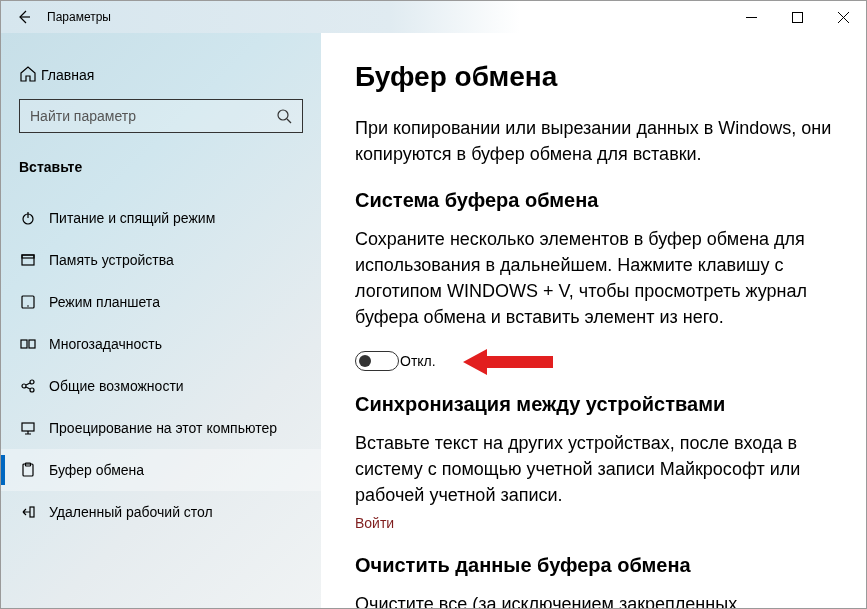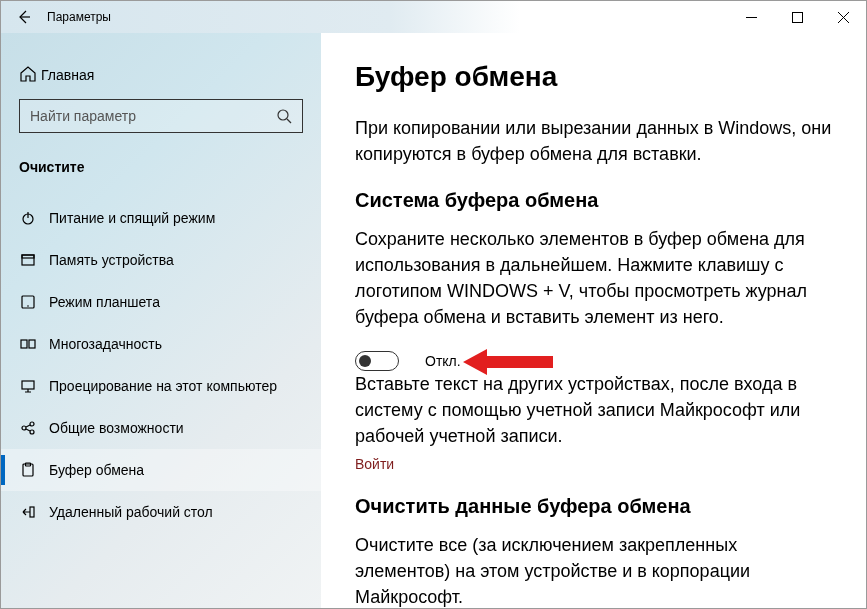--- a/index.html
+++ b/index.html
@@ -20,21 +20,21 @@
   .category { font-weight: 600; font-size: 14px; padding: 8px 18px 8px 18px; color: #000; margin-bottom: 14px; }
   .navlist { flex: 1; display: flex; flex-direction: column; }
   .navitem { display: flex; align-items: center; gap: 12px; padding: 12px 18px; font-size: 14px; color: #000; position: relative; cursor: default; }
   .navitem .nicon { width: 18px; height: 18px; display: flex; align-items: center; justify-content: center; color: #000; }
   .navitem.selected { background: rgba(255,255,255,0.35); }
   .navitem.selected::before { content: ""; position: absolute; left: 0; top: 6px; bottom: 6px; width: 4px; background: #0067c0; }
   .content { flex: 1; padding: 28px 34px 0 34px; overflow: hidden; color: #000; background: #fff; }
   .content h1 { font-size: 28px; font-weight: 600; margin-bottom: 22px; }
   .content h2 { font-size: 20px; font-weight: 600; margin: 22px 0 14px 0; }
   .content p { font-size: 18px; line-height: 1.45; margin-bottom: 6px; }
-  .toggle-row { display: flex; align-items: center; gap: 26px; margin-top: 20px; position: relative; }
+  .toggle-row { display: flex; align-items: center; gap: 1px; margin-top: 20px; position: relative; }
   .toggle { width: 44px; height: 20px; border: 1px solid #333; border-radius: 10px; position: relative; background: #fff; }
   .toggle .knob { position: absolute; left: 3px; top: 3px; width: 12px; height: 12px; border-radius: 50%; background: #333; }
   .toggle-label { font-size: 14px; }
   .arrow { position: absolute; left: 108px; top: -6px; }
   .link { color: #7f1d1d; font-size: 14px; cursor: pointer; }
   svg { display: block; }
 </style>
 </head>
 <body>
 
@@ -74,21 +74,21 @@
           </svg>
         <span>Главная</span>
       </div>
       <div class="searchbox">
         <input placeholder="Найти параметр" style="">
         <svg class="sicon" width="16" height="16" viewBox="0 0 16 16">
             <circle cx="7" cy="7" r="5" stroke="#333" stroke-width="1.2" fill="none"></circle>
             <line x1="11" y1="11" x2="15" y2="15" stroke="#333" stroke-width="1.2"></line>
           </svg>
       </div>
-      <div class="category">Очистите</div>
+      <div class="category">Вставьте</div>
       <div class="navlist">
 
         <div class="navitem">
           <span class="nicon">
               <svg width="16" height="16" viewBox="0 0 16 16">
                 <circle cx="8" cy="9" r="5" stroke="#000" stroke-width="1.2" fill="none"></circle>
                 <line x1="8" y1="2" x2="8" y2="8" stroke="#000" stroke-width="1.2"></line>
               </svg>
             </span>
           <span>Питание и спящий режим</span>
@@ -120,38 +120,38 @@
                 <rect x="1" y="4" width="6" height="8" stroke="#000" stroke-width="1.2" fill="none"></rect>
                 <rect x="9" y="4" width="6" height="8" stroke="#000" stroke-width="1.2" fill="none"></rect>
               </svg>
             </span>
           <span>Многозадачность</span>
         </div>
 
         <div class="navitem">
           <span class="nicon">
               <svg width="16" height="16" viewBox="0 0 16 16">
-                <rect x="2" y="3" width="12" height="8" stroke="#000" stroke-width="1.2" fill="none"></rect>
-                <path d="M5 14 L11 14 M8 11 L8 14" stroke="#000" stroke-width="1.2" fill="none"></path>
-              </svg>
-            </span>
-          <span>Проецирование на этот компьютер</span>
-        </div>
-
-        <div class="navitem">
-          <span class="nicon">
-              <svg width="16" height="16" viewBox="0 0 16 16">
                 <circle cx="4" cy="8" r="2" stroke="#000" stroke-width="1.2" fill="none"></circle>
                 <circle cx="12" cy="4" r="2" stroke="#000" stroke-width="1.2" fill="none"></circle>
                 <circle cx="12" cy="12" r="2" stroke="#000" stroke-width="1.2" fill="none"></circle>
                 <line x1="6" y1="7" x2="10" y2="5" stroke="#000" stroke-width="1.2"></line>
                 <line x1="6" y1="9" x2="10" y2="11" stroke="#000" stroke-width="1.2"></line>
               </svg>
             </span>
           <span>Общие возможности</span>
+        </div>
+
+        <div class="navitem">
+          <span class="nicon">
+              <svg width="16" height="16" viewBox="0 0 16 16">
+                <rect x="2" y="3" width="12" height="8" stroke="#000" stroke-width="1.2" fill="none"></rect>
+                <path d="M5 14 L11 14 M8 11 L8 14" stroke="#000" stroke-width="1.2" fill="none"></path>
+              </svg>
+            </span>
+          <span>Проецирование на этот компьютер</span>
         </div>
 
         <div class="navitem selected">
           <span class="nicon">
               <svg width="16" height="16" viewBox="0 0 16 16">
                 <rect x="3" y="2" width="10" height="12" rx="1" stroke="#000" stroke-width="1.2" fill="none"></rect>
                 <rect x="5.5" y="1" width="5" height="3" rx="0.5" stroke="#000" stroke-width="1.2" fill="none"></rect>
               </svg>
             </span>
           <span>Буфер обмена</span>
@@ -179,20 +179,21 @@
       <div class="toggle-row">
         <div class="toggle">
           <div class="knob"></div>
         </div>
         <span class="toggle-label">Откл.</span>
         <svg class="arrow" width="90" height="34" viewBox="0 0 90 34">
           <polygon points="0,17 24,4 24,11 90,11 90,23 24,23 24,30" fill="#e21f1f"></polygon>
         </svg>
       </div>
 
+      <h2>Синхронизация между устройствами</h2>
       <p>Вставьте текст на других устройствах, после входа в систему с помощью учетной записи Майкрософт или рабочей учетной записи.</p>
       <span class="link">Войти</span>
 
       <h2>Очистить данные буфера обмена</h2>
       <p>Очистите все (за исключением закрепленных элементов) на этом устройстве и в корпорации Майкрософт.</p>
     </div>
   </div>
 </div>
 
 </body></html>

